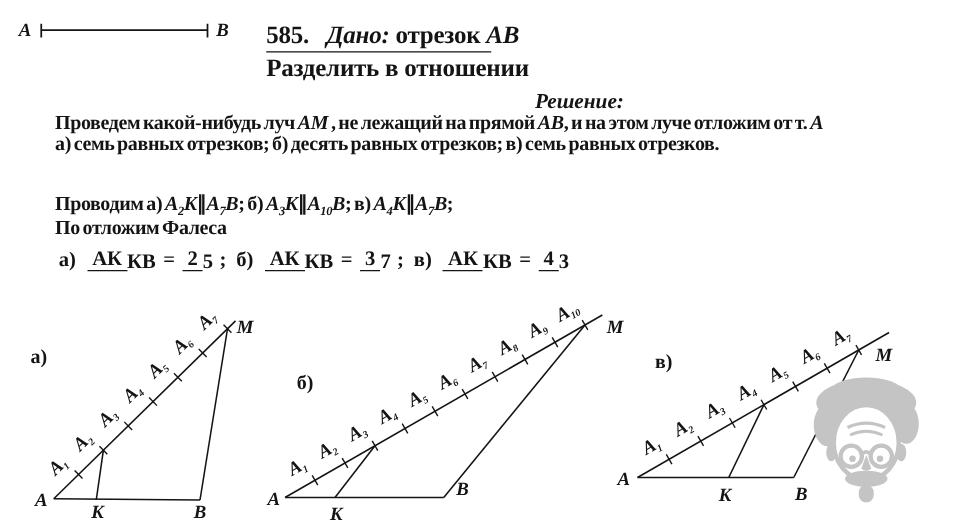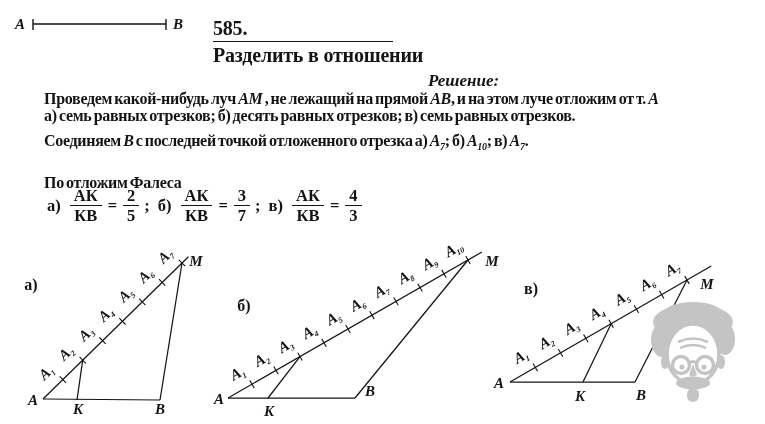--- a/index.html
+++ b/index.html
@@ -12,21 +12,21 @@
   .body-line{font-size:16px;letter-spacing:-0.3px;word-spacing:-1.5px;}
   .body-line i{font-style:italic;}
   sub{font-size:10px;vertical-align:-4px;line-height:0;}
   .italic{font-style:italic;}
   .hdr{left:213px;top:8px;font-size:20px;letter-spacing:-0.2px;margin-top:10px;}
   .hdr-row1{display:flex;gap:14px;align-items:baseline;}
   .hdr-rule{height:0;border-top:1.6px solid #141414;width:180px;margin-top:3px;margin-bottom:3px;}
   .hdr div{line-height:20px;}
   .sol-heading{left:428px;top:71px;font-size:17px;}
   .frac-line{left:47px;top:187px;display:flex;align-items:center;font-size:16.5px;}
-  .frac{display:inline-flex;flex-direction:column;align-items:center;line-height:17px;margin:0 3px;}
+  .frac{display:inline-flex;flex-direction:row;align-items:center;line-height:17px;margin:11px 3px;}
   .fnum{border-bottom:1.7px solid #141414;padding:0 4px 1px 4px;}
   .fden{padding-top:1px;}
   .fr-prefix{margin-right:6px;}
   .fr-eq{margin:0 3px;}
   .fr-sep{margin:0 8px 0 2px;align-self:center;}
   svg text{font-family:"Liberation Serif",serif;fill:#141414;font-weight:bold;}
   .pt-label{font-size:15px;font-style:italic;}
   .tag-label{font-size:16px;}
   .seg-label{font-size:15px;font-style:italic;}
 </style>
@@ -141,30 +141,31 @@
       <circle cx="56" cy="65" r="2.6"></circle>
       <path d="M45 62 L41 73 Q45 76 49 73 Z"></path>
       <ellipse cx="45" cy="81" rx="17" ry="6.5"></ellipse>
       <rect x="39" y="86" width="12" height="14" rx="6"></rect>
     </g>
   </svg>
 
   <div class="abs hdr">
     <div class="hdr-row1">
       <span>585.</span>
+      <span><i>Дано:</i> отрезок <i>AB</i></span>
     </div>
     <div class="hdr-rule"></div>
     <div>Разделить в отношении</div>
   </div>
 
   <div class="abs body-line" style="left:44px;top:90px">Проведем какой-нибудь луч <i>AM</i> , не лежащий на прямой <i>AB</i>, и на этом луче отложим от т. <i>A</i></div>
 
   <div class="abs italic sol-heading">Решение:</div>
   <div class="abs body-line" style="left:44px;top:107px">а) семь равных отрезков; б) десять равных отрезков; в) семь равных отрезков.</div>
-  <div class="abs body-line" style="left:44px;top:132px">Соединяем <i>B</i> с последней точкой отложенного отрезка а) <i>A<sub>7</sub></i>; б) <i>A<sub>10</sub></i>; в) <i>A<sub>7</sub></i>.</div>
+  <div class="abs body-line" style="left:44px;top:153px">Проводим а) <i>A<sub>2</sub>K</i>∥<i>A<sub>7</sub>B</i>; б) <i>A<sub>3</sub>K</i>∥<i>A<sub>10</sub>B</i>; в) <i>A<sub>4</sub>K</i>∥<i>A<sub>7</sub>B</i>;</div>
   <div class="abs body-line" style="left:44px;top:174px">По отложим Фалеса</div>
 
   <div class="abs frac-line">
     <span class="fr-prefix">а)</span>
     <span class="frac">
         <span class="fnum">АК</span>
         <span class="fden">КВ</span>
       </span>
     <span class="fr-eq">=</span>
     <span class="frac">

